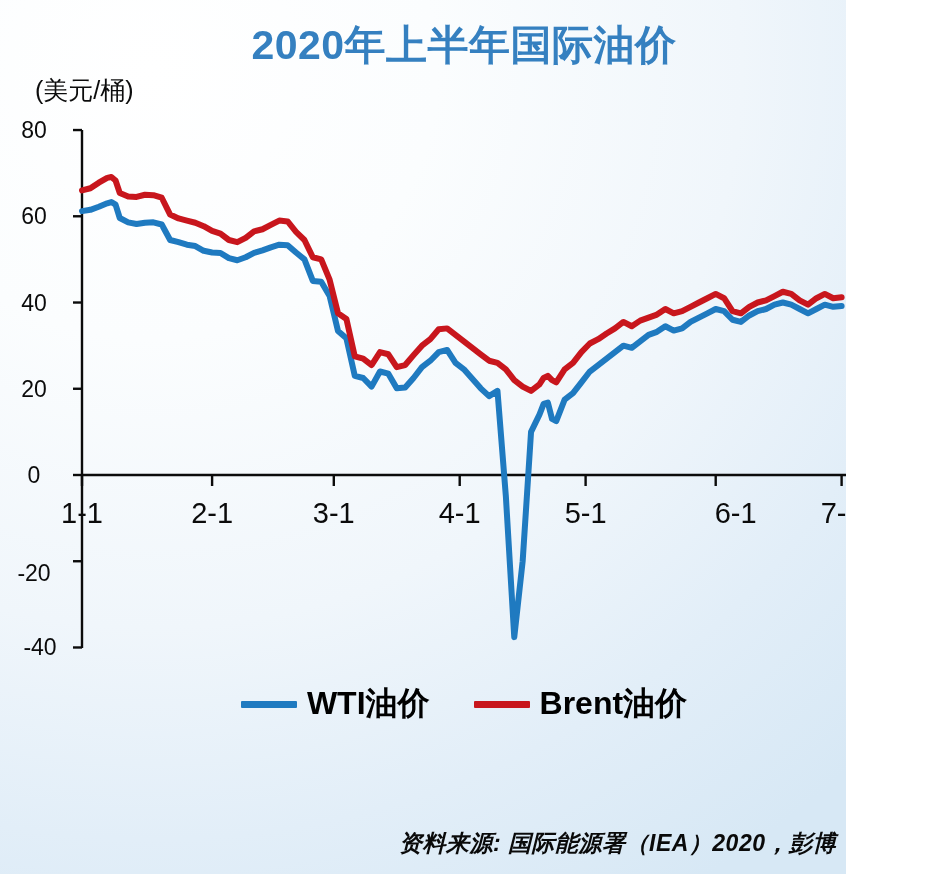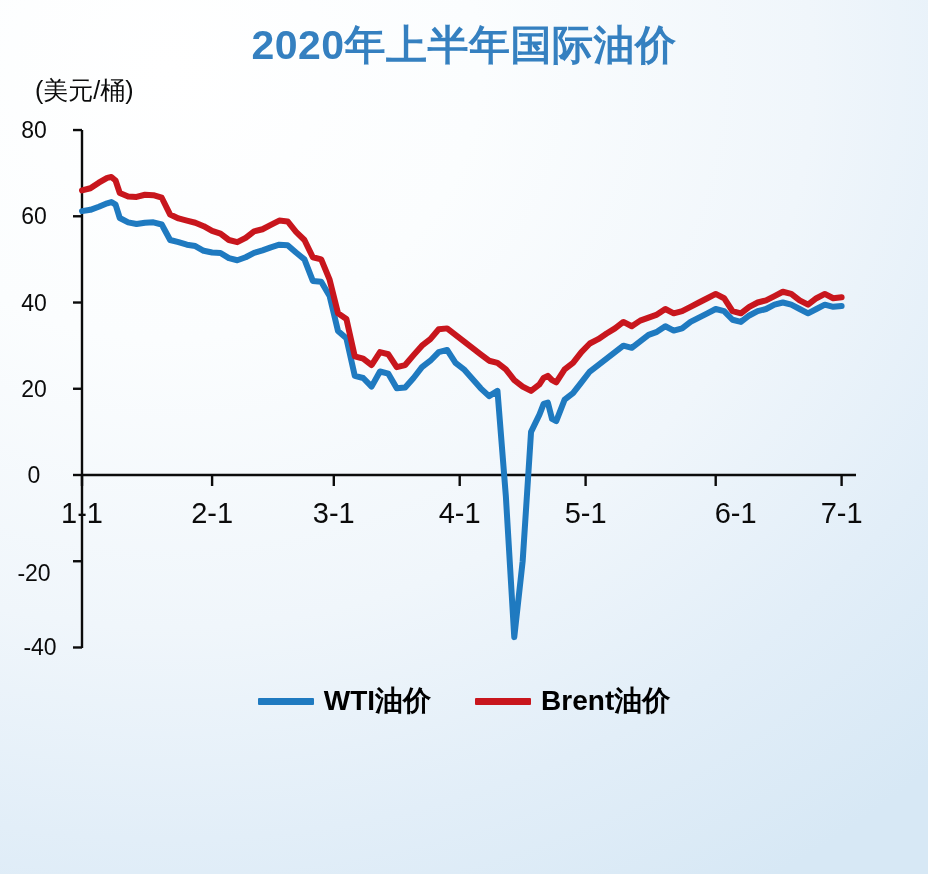--- a/index.html
+++ b/index.html
@@ -7,21 +7,21 @@
     padding: 0;
   }
   body {
     width: 928px;
     height: 874px;
     overflow: hidden;
     font-family: "Liberation Sans", sans-serif;
   }
   #page {
     position: relative;
-    width: 928px;
+    width: 846px;
     height: 874px;
     background:
       radial-gradient(120% 110% at 18% 8%, #ffffff 0%, #fbfdfe 28%, #f0f6fb 58%, #e2eef8 80%, #d7e8f5 100%);
     overflow: hidden;
   }
   #chart-title {
     position: absolute;
     left: 0;
     top: 18px;
     width: 928px;
@@ -81,21 +81,21 @@
     align-items: center;
     gap: 10px;
   }
   .legend-swatch {
     display: inline-block;
     width: 56px;
     height: 7px;
     border-radius: 1px;
   }
   .legend-text {
-    font-size: 28px;
+    font-size: 32px;
     font-weight: bold;
     color: #000000;
     white-space: nowrap;
   }
   #source-note {
     position: absolute;
     right: 10px;
     top: 828px;
     font-size: 23px;
     font-weight: bold;
@@ -162,14 +162,15 @@
     <div class="legend-item">
       <span class="legend-swatch" style="background:#1f7ac0"></span>
       <span class="legend-text">WTI油价</span>
     </div>
     <div class="legend-item">
       <span class="legend-swatch" style="background:#c8161d"></span>
       <span class="legend-text">Brent油价</span>
     </div>
   </div>
 
+  <div id="source-note">资料来源: 国际能源署（IEA）2020，彭博</div>
 
 </div>
 
 </body></html>

